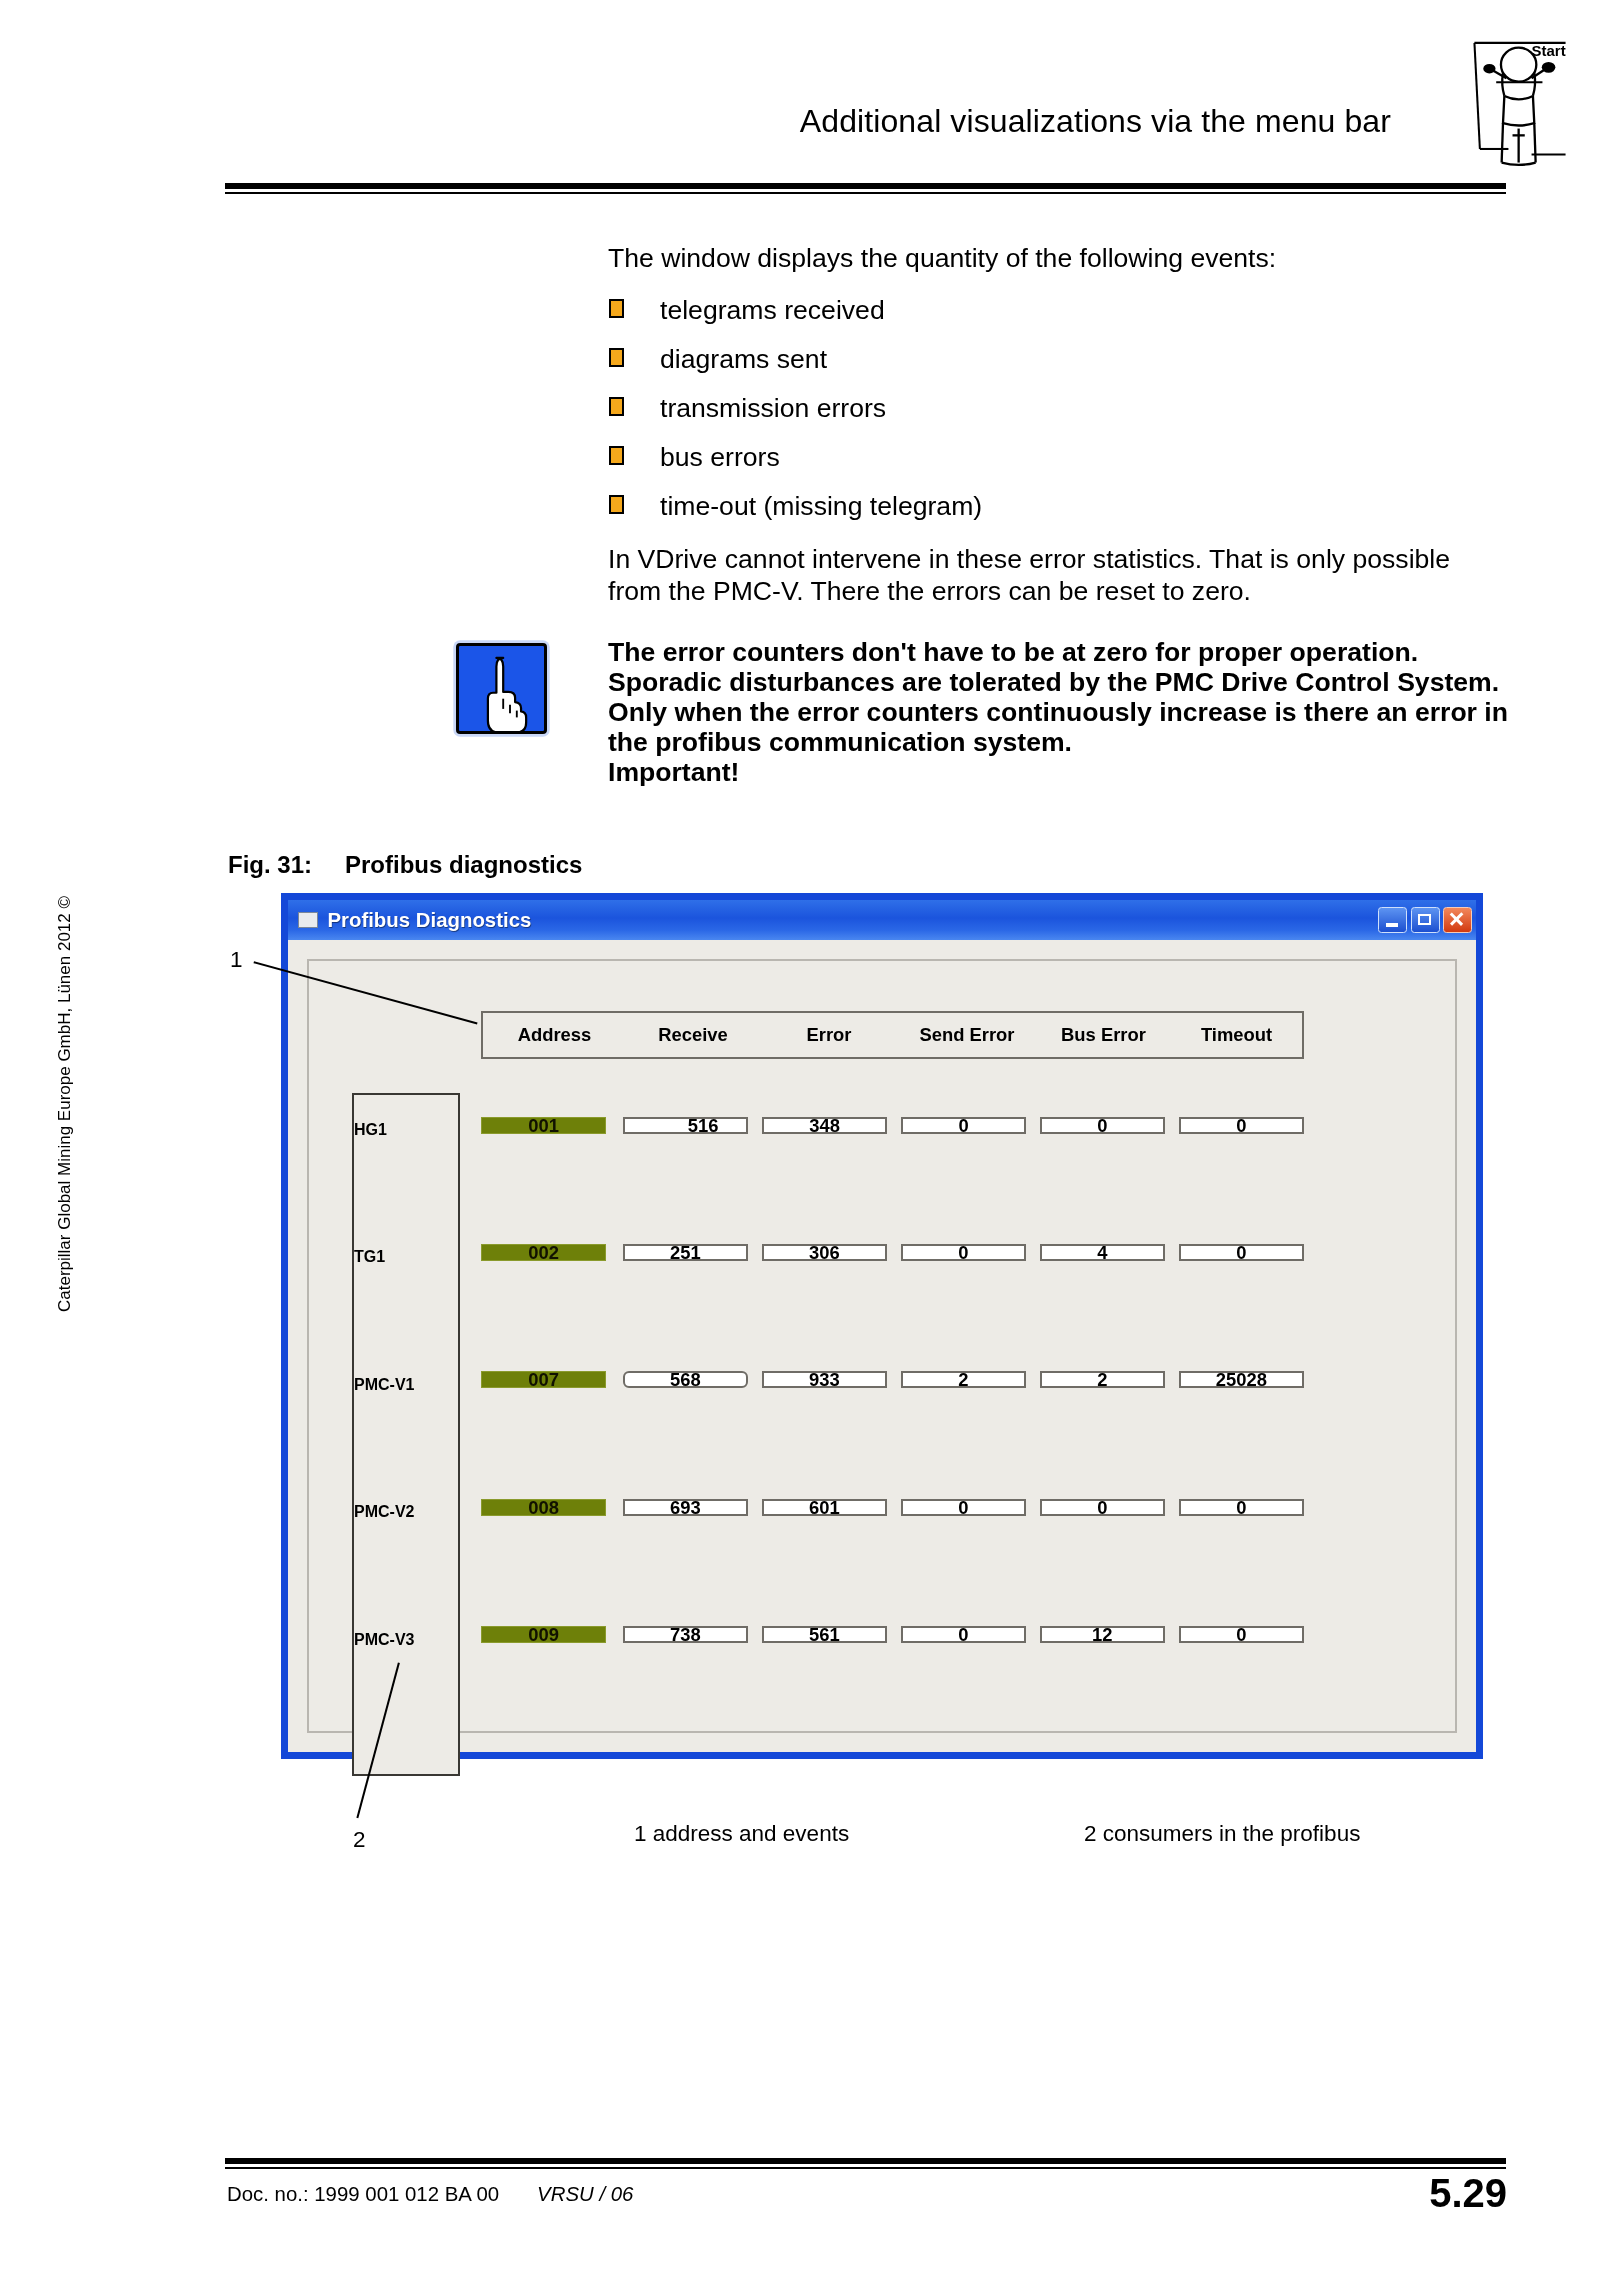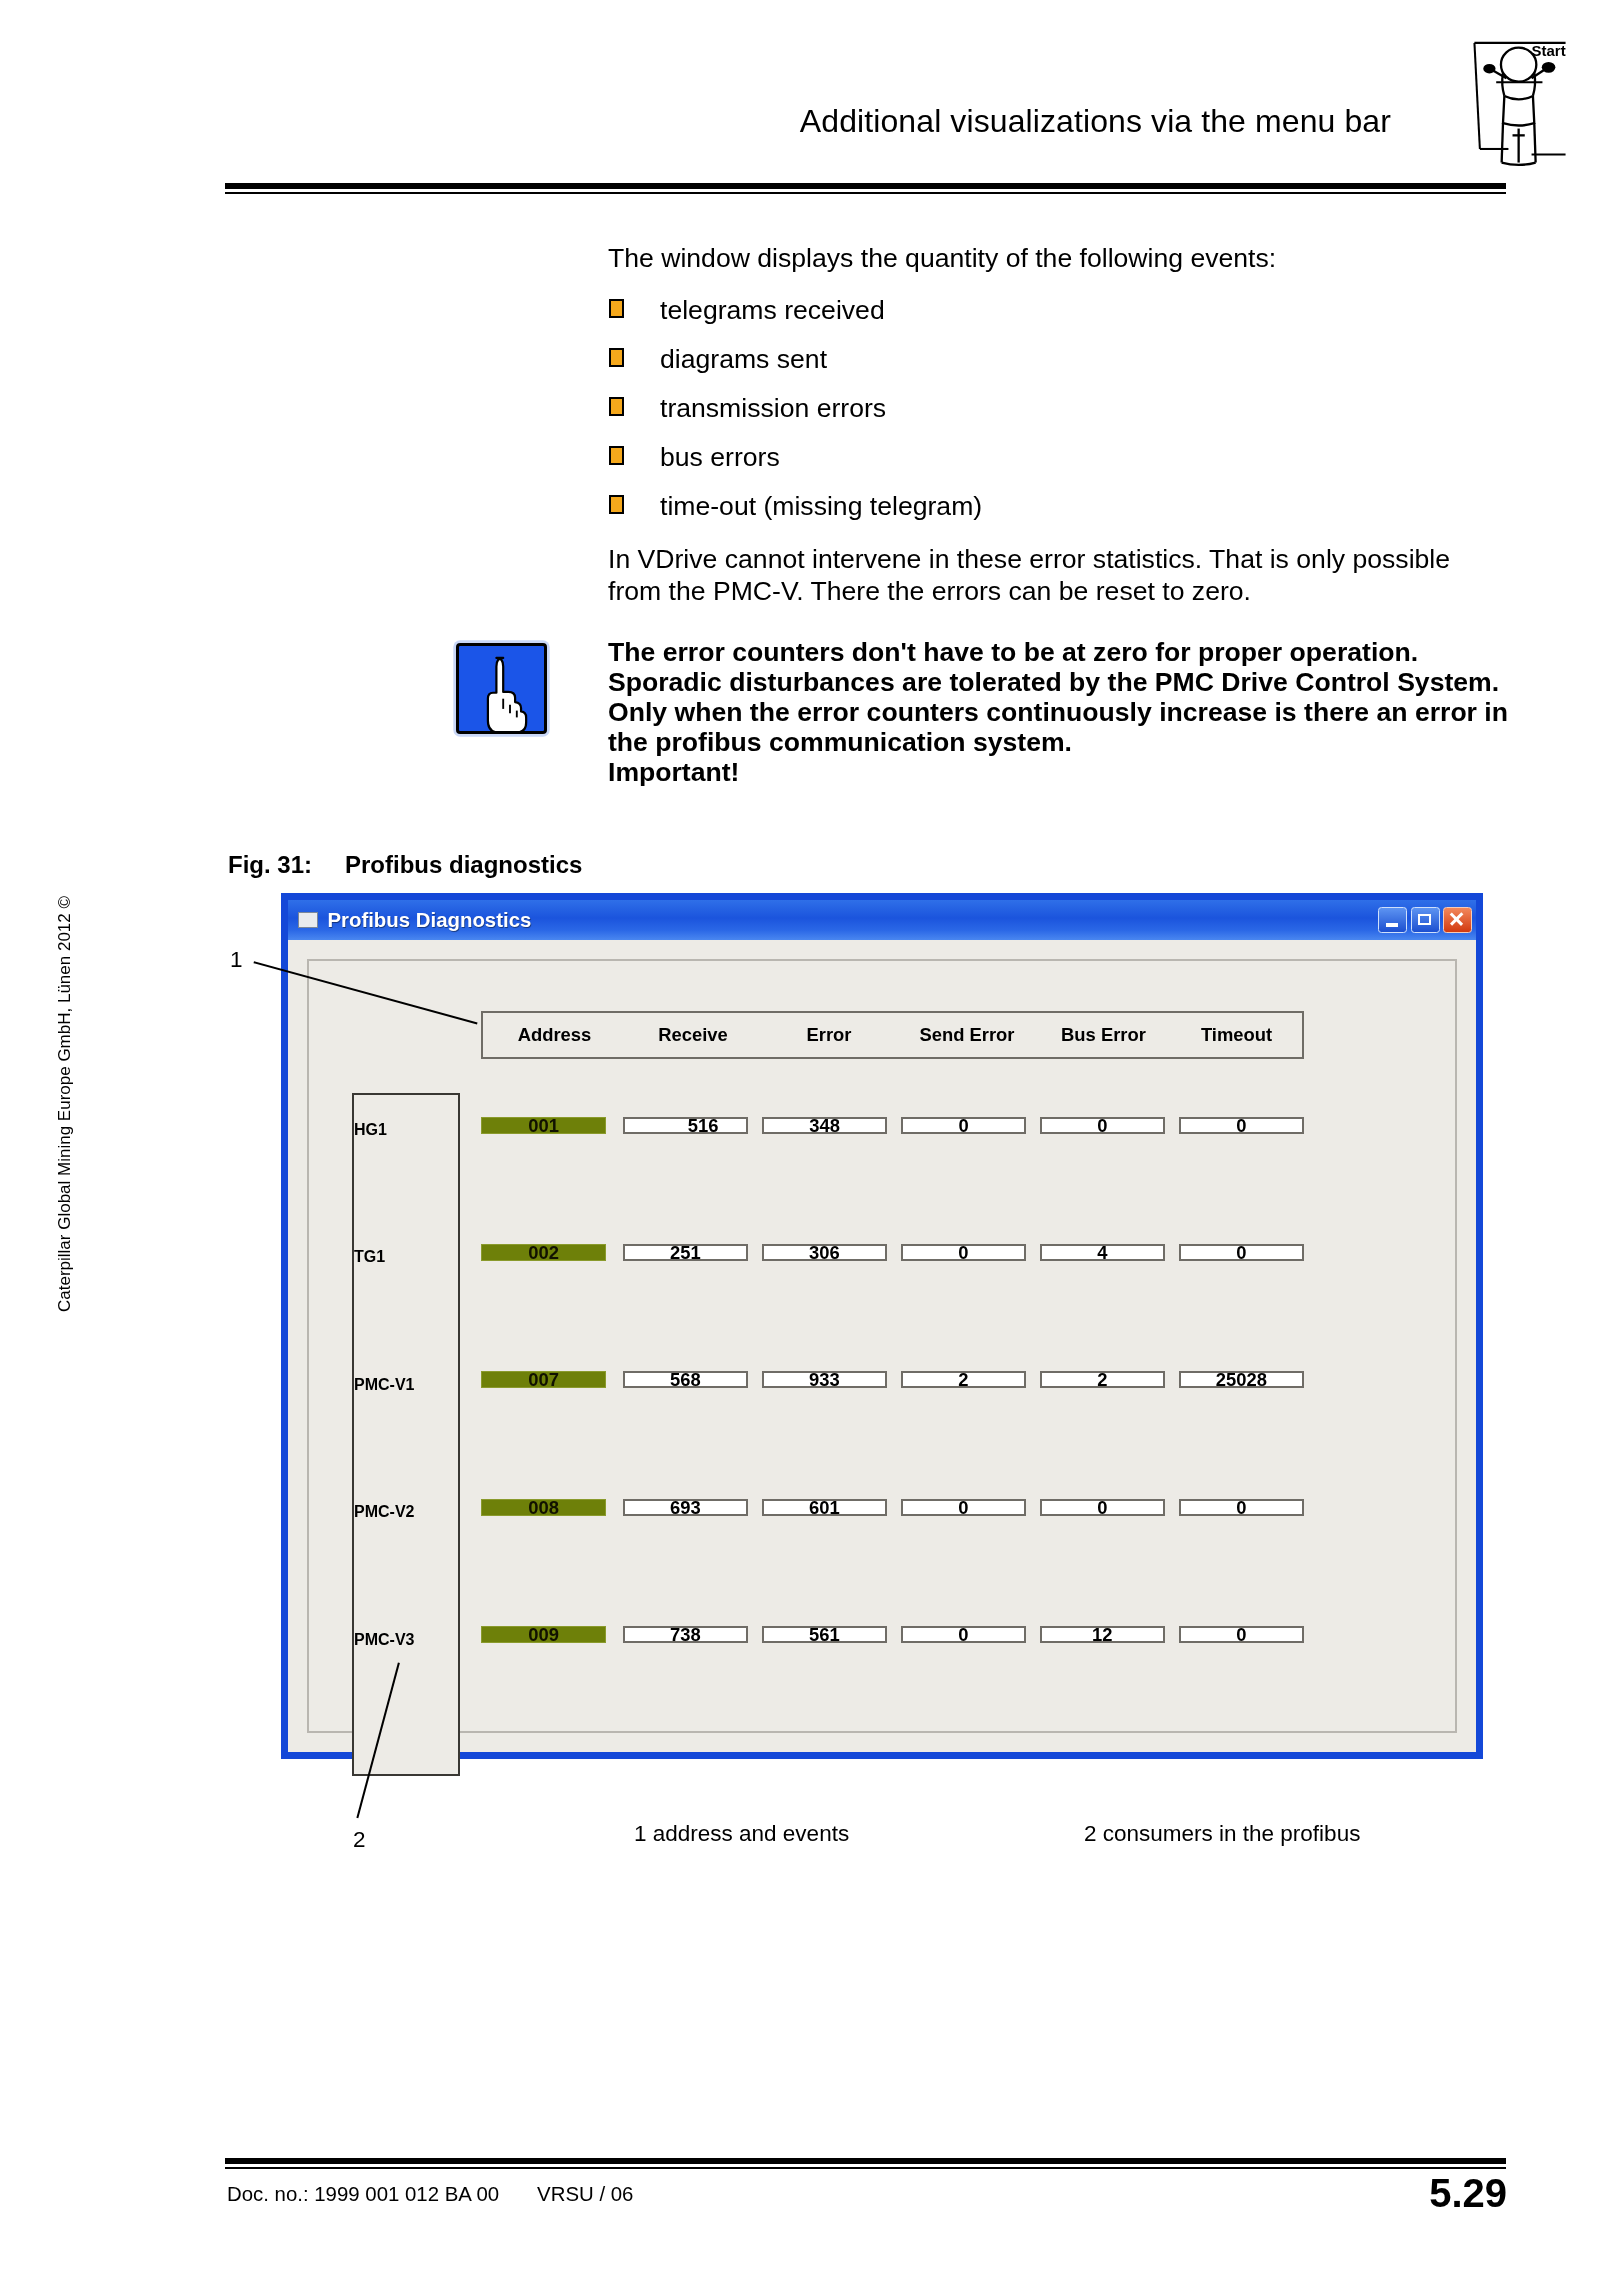--- a/index.html
+++ b/index.html
@@ -358,21 +358,21 @@
     height: 2px;
     background: #000000;
   }
   #footer-doc {
     position: absolute;
     left: 227px;
     top: 2183px;
     font-size: 20.4px;
     white-space: nowrap;
   }
-  #footer-doc .doc-rev { display: inline-block; margin-left: 38px; }
+  #footer-doc .doc-rev { display: inline-block; margin-left: 38px; font-style: italic; }
   #page-number {
     position: absolute;
     right: 116px;
     top: 2171px;
     font-size: 40px;
     font-weight: bold;
     white-space: nowrap;
   }
 </style>
 </head>
@@ -517,21 +517,21 @@
         <div class="cell val" style="width:127px;">0</div>
         <div class="cell-gap" style="width:13.6px;"></div>
         <div class="cell val" style="width:127px;">4</div>
         <div class="cell-gap" style="width:13.6px;"></div>
         <div class="cell val" style="width:127px;">0</div>
       </div>
 
       <div class="data-row" style="top:403px;">
         <div class="cell addr" style="width:127px;">007</div>
         <div class="cell-gap" style="width:16.4px;"></div>
-        <div class="cell val" style="width:127px;">568</div>
+        <div class="cell val" style="width:127px;border-radius:6px;">568</div>
         <div class="cell-gap" style="width:13.6px;"></div>
         <div class="cell val" style="width:127px;">933</div>
         <div class="cell-gap" style="width:13.6px;"></div>
         <div class="cell val" style="width:127px;">2</div>
         <div class="cell-gap" style="width:13.6px;"></div>
         <div class="cell val" style="width:127px;">2</div>
         <div class="cell-gap" style="width:13.6px;"></div>
         <div class="cell val" style="width:127px;">25028</div>
       </div>
 

